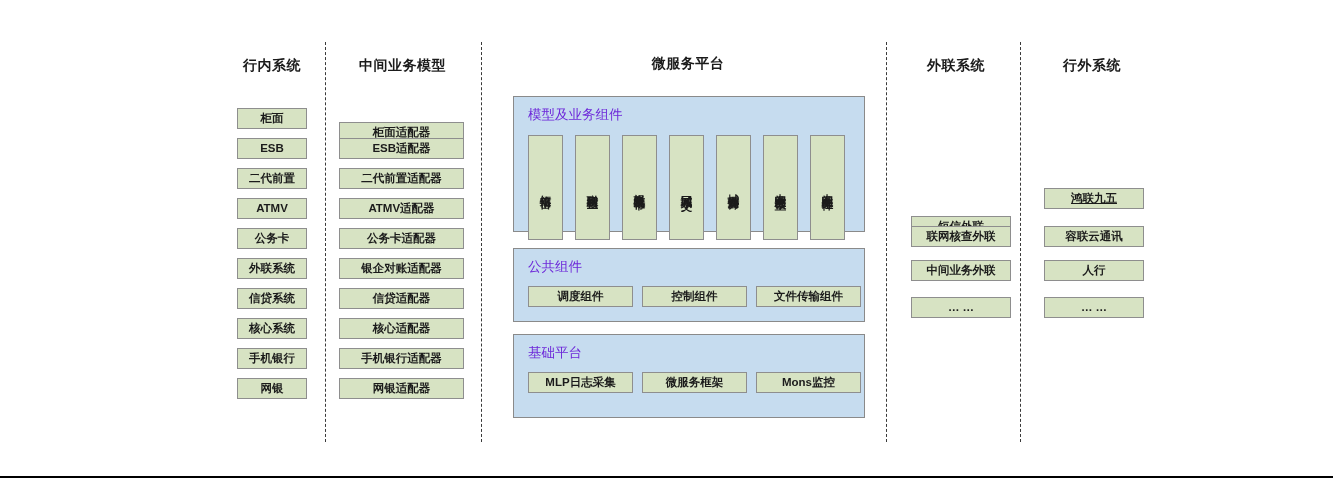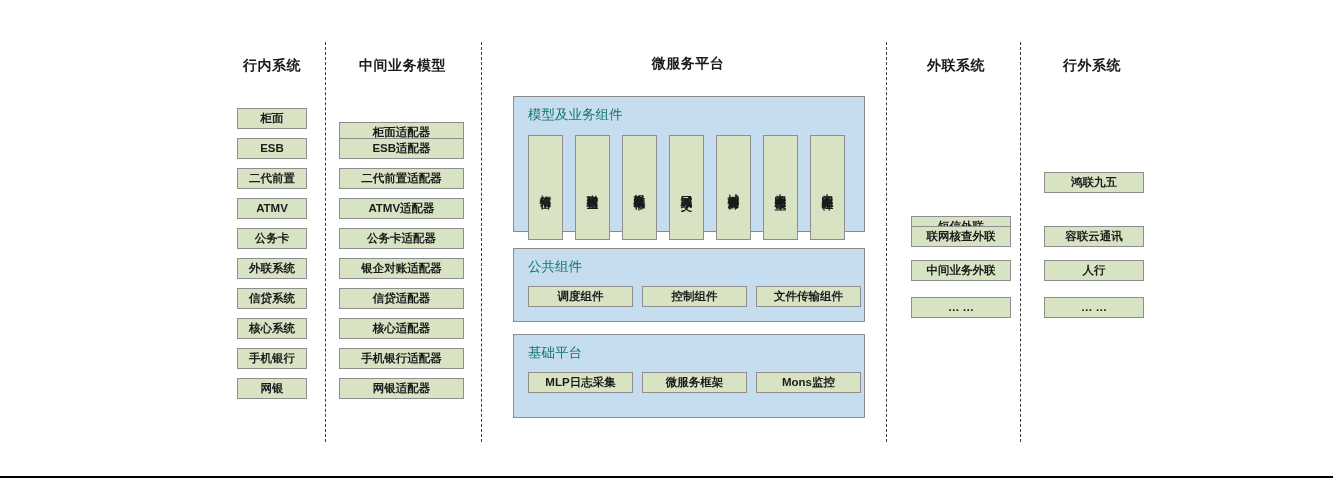--- a/index.html
+++ b/index.html
@@ -72,21 +72,21 @@
     position: absolute;
     background: #c6dcef;
     border: 1.4px solid #8a8a8a;
     box-sizing: border-box;
   }
   .panel-title {
     position: absolute;
     left: 14px;
     top: 9px;
     font-size: 13.5px;
-    color: #0f766e;
+    color: #6d28d9;
     font-weight: normal;
     white-space: nowrap;
   }
 
   
   .vnode {
     position: absolute;
     background: #d7e3c3;
     border: 1.4px solid #8e8e8e;
     box-sizing: border-box;
@@ -202,18 +202,18 @@
     <div class="hnode" style="left:14px;  width:105px;">MLP日志采集</div>
     <div class="hnode" style="left:128px; width:105px;">微服务框架</div>
     <div class="hnode" style="left:242px; width:105px;">Mons监控</div>
   </div>
 
   <div class="node col4" style="top:176px;margin-top:40px;">短信外联</div>
   <div class="node col4" style="top:226px;">联网核查外联</div>
   <div class="node col4" style="top:260px;">中间业务外联</div>
   <div class="node col4" style="top:297px;">… …</div>
 
-  <div class="node col5" style="top:172px;">鸿联九五</div>
+  <div class="node col5" style="top:188px;text-decoration:underline;">鸿联九五</div>
   <div class="node col5" style="top:226px;">容联云通讯</div>
   <div class="node col5" style="top:260px;">人行</div>
   <div class="node col5" style="top:297px;">… …</div>
 
 </div>
 
 </body></html>

